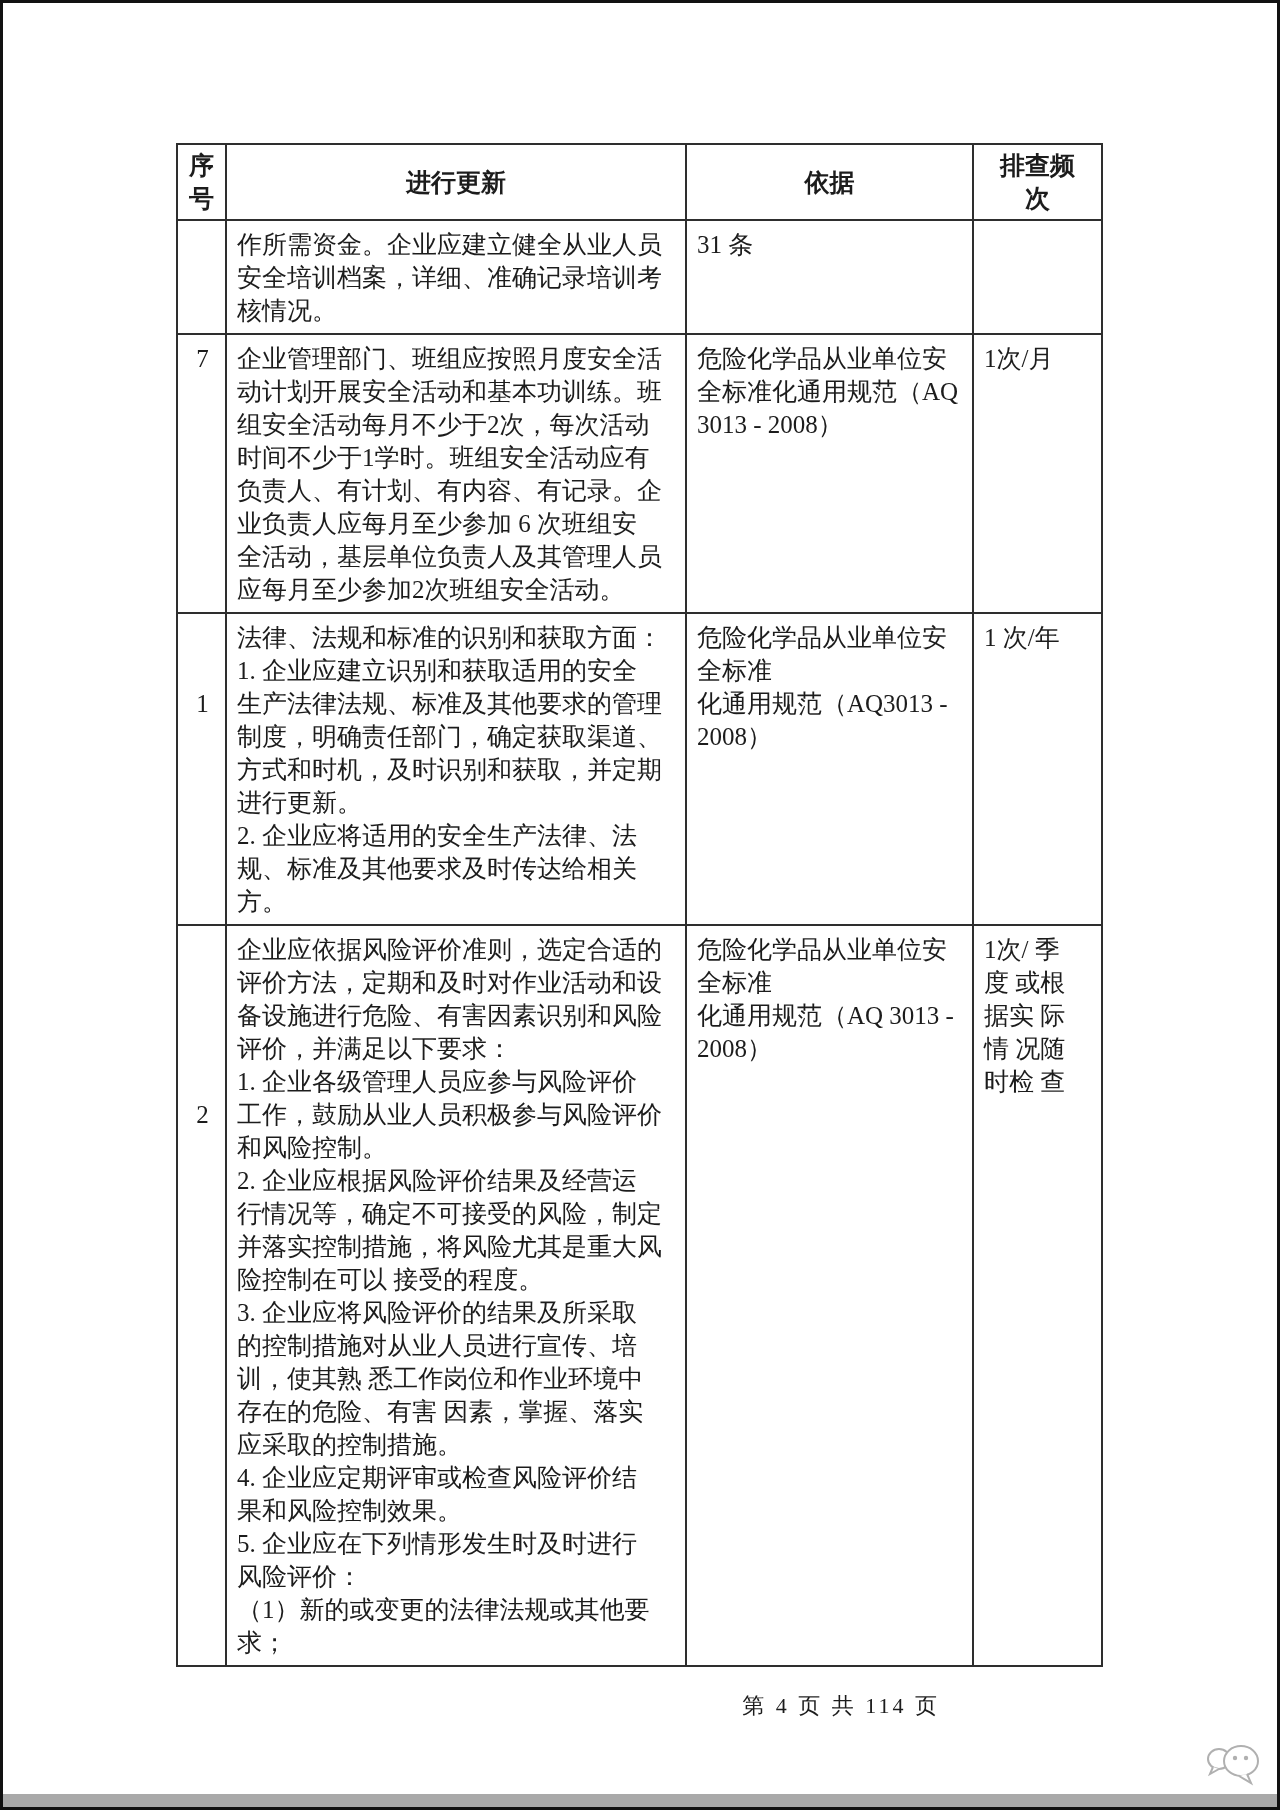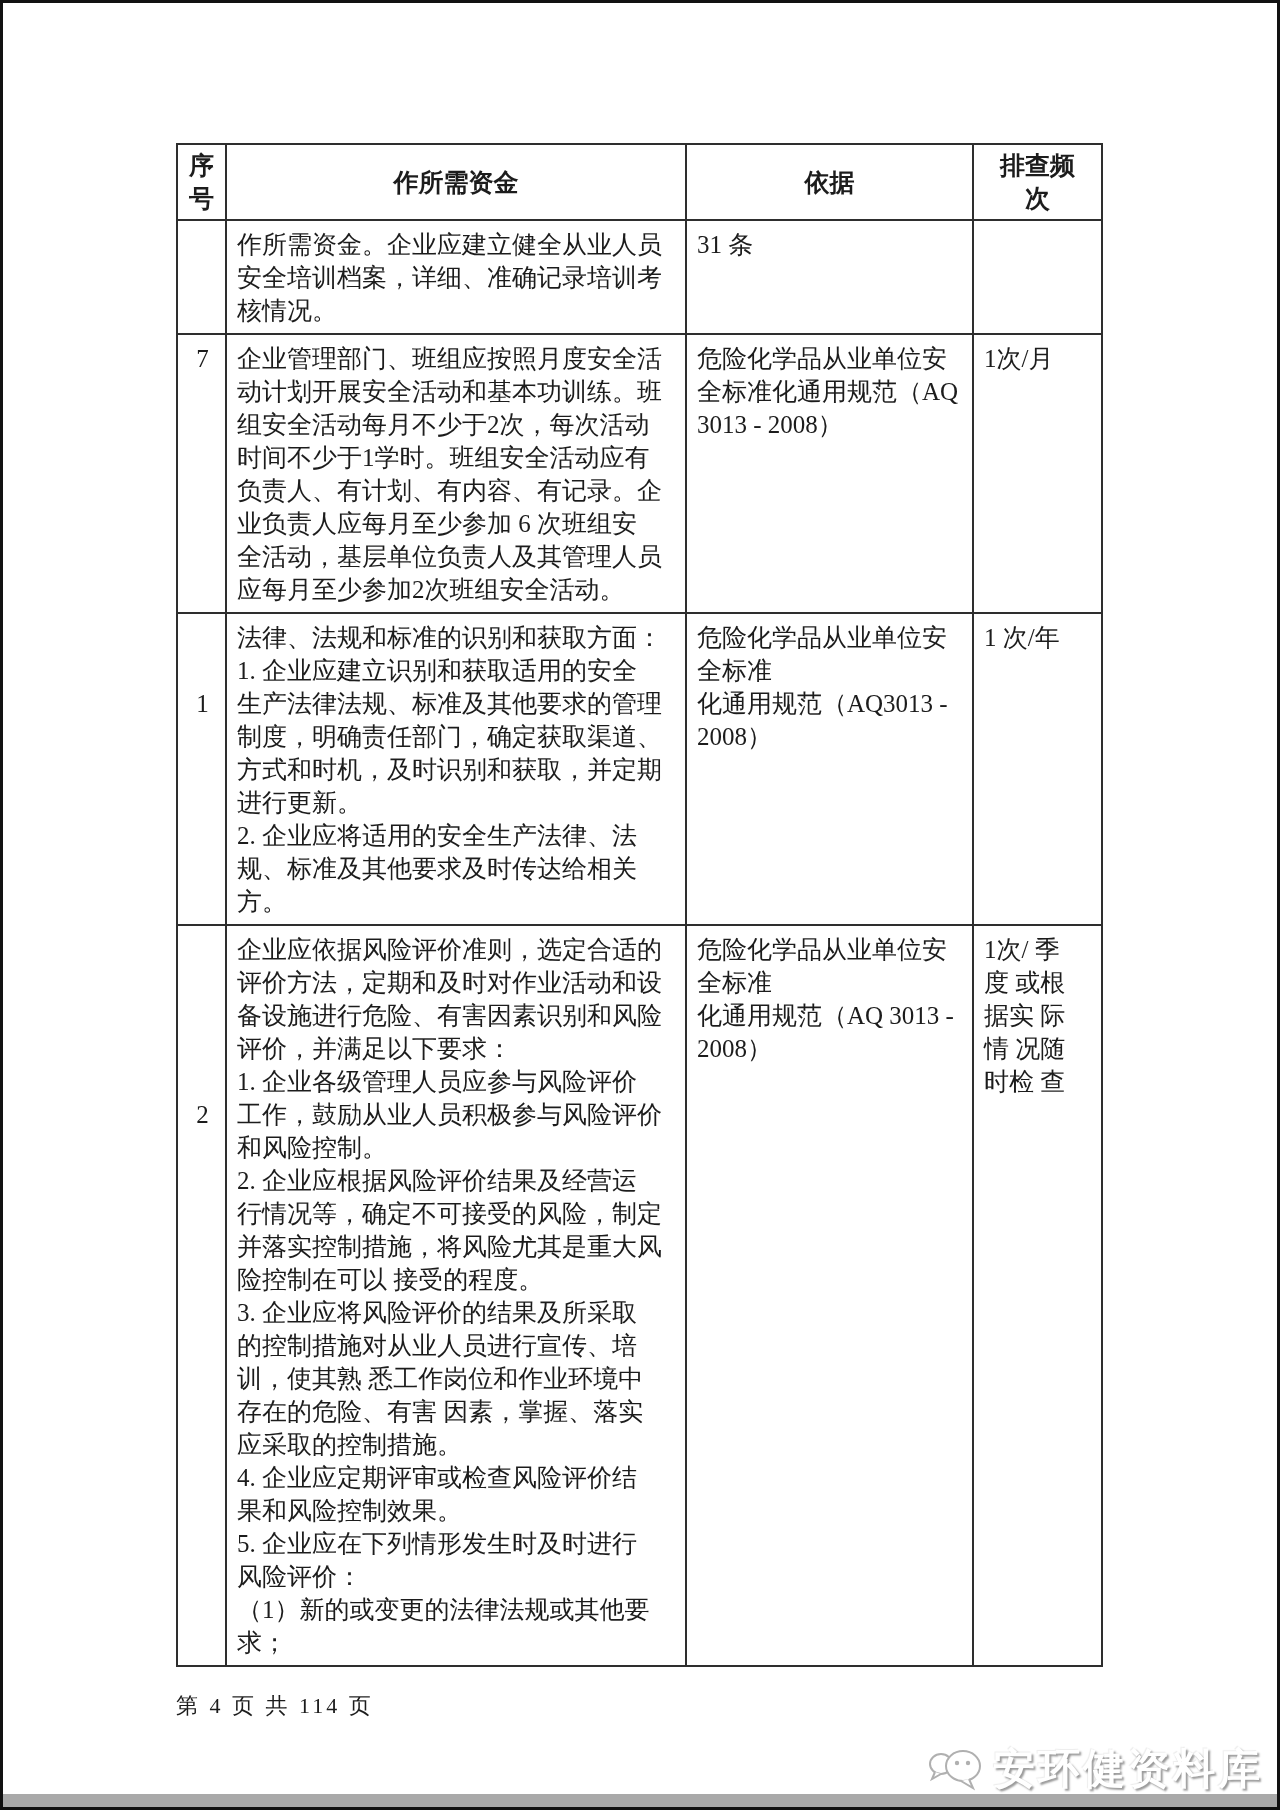--- a/index.html
+++ b/index.html
@@ -62,21 +62,21 @@
     padding: 6px 6px 7px 6px;
   }
 
   .freq-cell { padding-left: 8px; padding-right: 4px; }
 
   .page-footer {
     position: absolute;
     left: 173px;
     top: 1688px;
     width: 764px;
-    text-align: left;
+    text-align: right;
     font-size: 22px;
     letter-spacing: 3px;
   }
 
   .watermark {
     position: absolute;
     top: 1738px;
     right: 14px;
     display: flex;
     align-items: center;
@@ -111,21 +111,21 @@
       <col class="c-serial">
         <col class="c-content">
         <col class="c-basis">
         <col class="c-freq">
     </colgroup>
 
     <tbody>
         <tr>
       <th>序
 号</th>
-      <th>作所需资金</th>
+      <th>进行更新</th>
       <th>依据</th>
       <th>排查频
 次</th>
     </tr>
 
     <tr>
       <td class="serial-cell"></td>
       <td>作所需资金。企业应建立健全从业人员
 安全培训档案，详细、准确记录培训考
 核情况。</td>
@@ -214,18 +214,17 @@
           <ellipse cx="14" cy="18" rx="11" ry="10"></ellipse>
           <path d="M8 26 L5 33 L14 28 Z" stroke="none" fill="#ffffff"></path>
           <path d="M8 26 L5 33 L14 28" fill="none"></path>
           <ellipse cx="36" cy="20" rx="17" ry="15"></ellipse>
           <path d="M42 33 L46 42 L34 35" fill="#ffffff"></path>
         </g>
         <circle cx="30" cy="17" r="2.2" fill="#b0b0b0"></circle>
         <circle cx="41" cy="17" r="2.2" fill="#b0b0b0"></circle>
       </svg>
     </span>
-    <span class="watermark-text">安环健资料库</span>
   </div>
 
   <div class="bottom-bar"></div>
 
 </div>
 
 </body></html>

